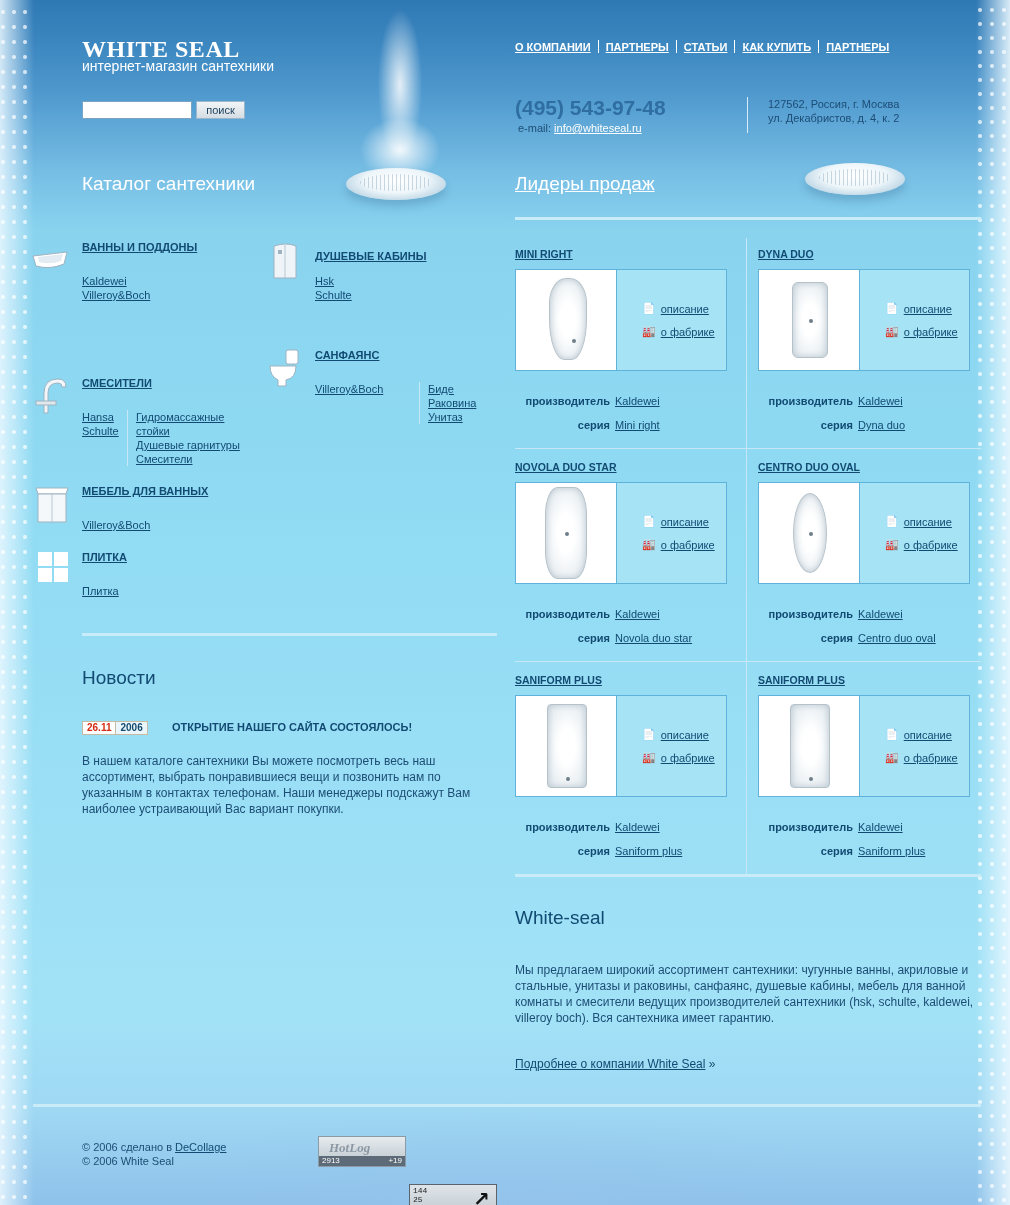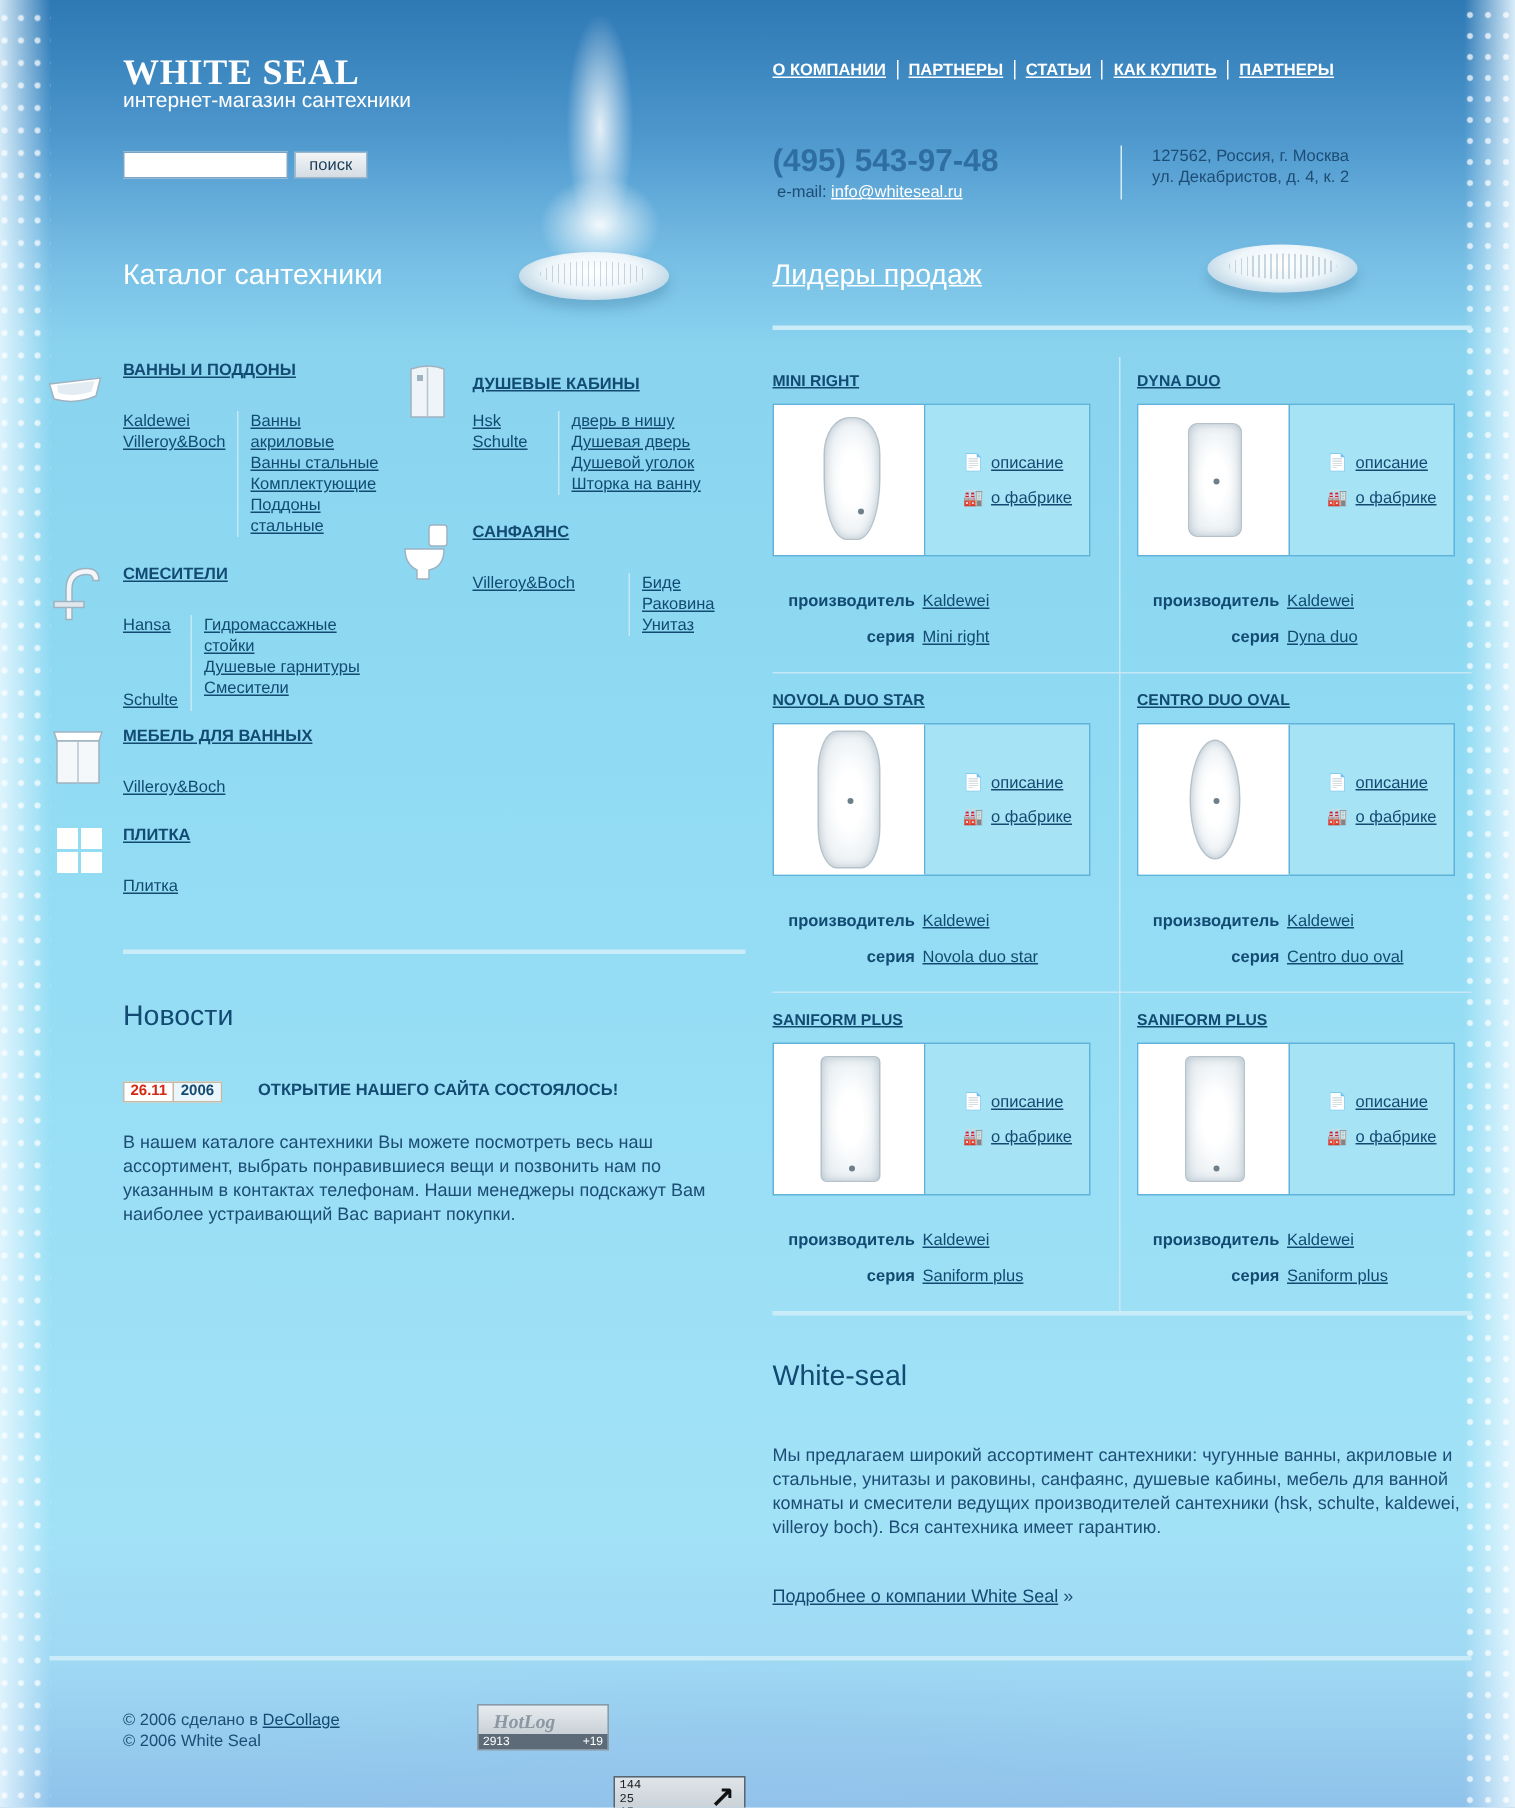--- a/index.html
+++ b/index.html
@@ -164,47 +164,33 @@
 <svg class="cat-icon" style="left:30px;top:240px;" viewBox="0 0 40 40">
   <path d="M3 16 L37 12 L34 24 Q20 30 6 26 Z" fill="#fff" stroke="#9eb3c1"></path>
   <path d="M8 17 L33 14 L31 21 Q20 25 9 22 Z" fill="#e2ecf2"></path>
 </svg>
 <a href="#" class="cat-head" style="left:82px;top:241px;">ВАННЫ И ПОДДОНЫ</a>
 <div class="cat-cols" style="left:82px;top:274px;">
   <div class="cat-col" style="width:76px;">
     <a href="#">Kaldewei</a>
     <a href="#">Villeroy&amp;Boch</a>
   </div>
-  <div class="cat-col r">
-    <a href="#">Ванны</a>
-    <a href="#">акриловые</a>
-    <a href="#">Ванны стальные</a>
-    <a href="#">Комплектующие</a>
-    <a href="#">Поддоны</a>
-    <a href="#">стальные</a>
-  </div>
 </div>
 
 <svg class="cat-icon" style="left:266px;top:240px;" viewBox="0 0 40 40">
   <path d="M8 38 L8 6 Q20 2 30 6 L30 38 Z" fill="#eef4f7" stroke="#9eb3c1"></path>
   <line x1="19" y1="5" x2="19" y2="38" stroke="#b7c7d2"></line>
   <rect x="12" y="10" width="4" height="4" fill="#9eb3c1"></rect>
 </svg>
 <a href="#" class="cat-head" style="left:315px;top:250px;text-decoration:underline;">ДУШЕВЫЕ КАБИНЫ</a>
 <div class="cat-cols" style="left:315px;top:274px;">
   <div class="cat-col" style="width:57px;">
     <a href="#">Hsk</a>
     <a href="#">Schulte</a>
   </div>
-  <div class="cat-col r">
-    <a href="#">дверь в нишу</a>
-    <a href="#">Душевая дверь</a>
-    <a href="#">Душевой уголок</a>
-    <a href="#">Шторка на ванну</a>
-  </div>
 </div>
 
 <svg class="cat-icon" style="left:266px;top:348px;" viewBox="0 0 40 40">
   <rect x="20" y="2" width="12" height="14" rx="2" fill="#fff" stroke="#9eb3c1"></rect>
   <path d="M4 18 L30 18 Q30 30 20 32 L20 38 L12 38 L12 32 Q4 28 4 18 Z" fill="#fff" stroke="#9eb3c1"></path>
 </svg>
 <a href="#" class="cat-head" style="left:315px;top:349px;">САНФАЯНС</a>
 <div class="cat-cols" style="left:315px;top:382px;">
   <div class="cat-col" style="width:104px;">
     <a href="#">Villeroy&amp;Boch</a>
@@ -215,21 +201,21 @@
     <a href="#">Унитаз</a>
   </div>
 </div>
 
 <svg class="cat-icon" style="left:30px;top:375px;" viewBox="0 0 40 40">
   <path d="M14 38 L14 18 Q14 4 28 4 Q36 4 36 12 L32 12 Q32 8 28 8 Q18 8 18 18 L18 38 Z" fill="#f2f6f9" stroke="#9eb3c1"></path>
   <rect x="6" y="26" width="20" height="4" fill="#e0e8ee" stroke="#9eb3c1"></rect>
 </svg>
 <a href="#" class="cat-head" style="left:82px;top:377px;">СМЕСИТЕЛИ</a>
 <div class="cat-cols" style="left:82px;top:410px;">
-  <div class="cat-col" style="width:45px;gap:36px;">
+  <div class="cat-col" style="width:45px;">
     <a href="#">Hansa</a>
     <a href="#">Schulte</a>
   </div>
   <div class="cat-col r">
     <a href="#">Гидромассажные</a>
     <a href="#">стойки</a>
     <a href="#">Душевые гарнитуры</a>
     <a href="#">Смесители</a>
   </div>
 </div>

